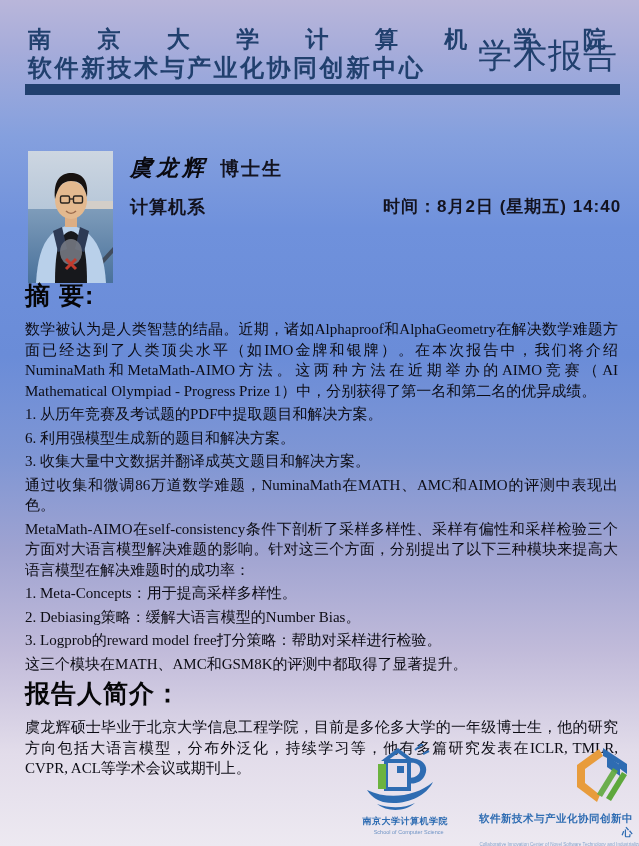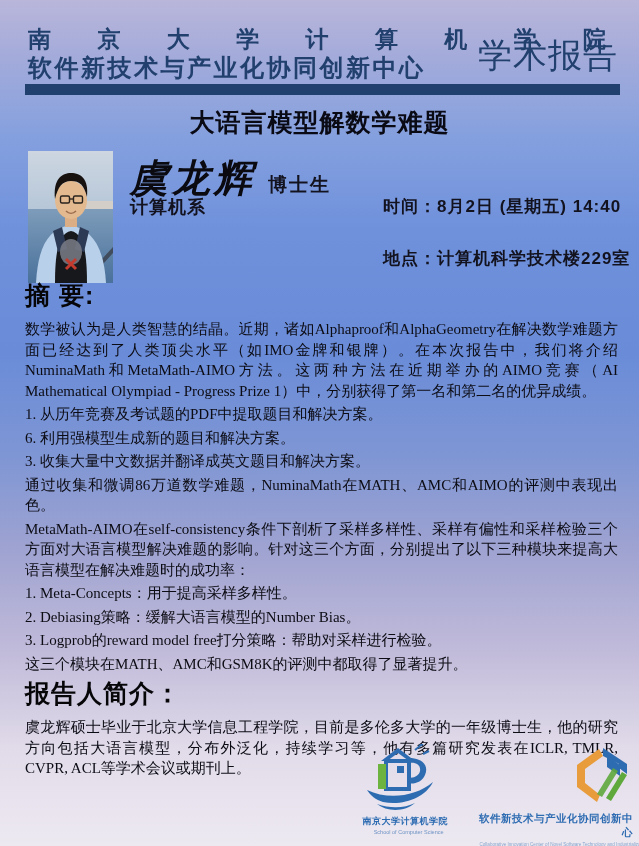--- a/index.html
+++ b/index.html
@@ -38,21 +38,21 @@
     position:absolute;left:0;top:106px;width:639px;text-align:center;
     font-size:25px;font-weight:bold;color:#0a0a14;letter-spacing:1px;
   }
   
   .photo{
     position:absolute;left:28px;top:151px;width:85px;height:132px;overflow:hidden;
   }
   .speaker-name-row{position:absolute;left:130px;top:153px;white-space:nowrap;}
   .speaker-name{
     font-family:"DejaVu Serif",serif;font-weight:bold;font-style:italic;
-    font-size:38px;color:#0a0a10;letter-spacing:4px;
+    font-size:22px;color:#0a0a10;letter-spacing:4px;
   }
   .speaker-degree{
     font-size:19px;font-weight:bold;color:#13131f;margin-left:12px;letter-spacing:2px;
   }
   .info{position:absolute;font-size:18px;font-weight:bold;color:#13131f;white-space:nowrap;letter-spacing:1px;}
   .dept{left:130px;top:195px;}
   .univ{left:130px;top:247px;}
   .time{left:383px;top:195px;font-size:17px;}
   .loc{left:383px;top:247px;font-size:17px;}
   
@@ -80,21 +80,20 @@
 </head>
 <body>
 
 <div class="poster">
 
   <div class="hdr-line1">南 京 大 学 计 算 机 学 院</div>
   <div class="hdr-line2">软件新技术与产业化协同创新中心</div>
   <div class="hdr-badge">学术报告</div>
   <div class="hdr-bar"></div>
 
-  <div class="talk-title">大语言模型解数学难题</div>
 
   <div class="photo">
     <svg width="85" height="132" viewBox="0 0 85 132" xmlns="http://www.w3.org/2000/svg">
       <defs>
         <linearGradient id="sky" x1="0" y1="0" x2="0" y2="1">
           <stop offset="0" stop-color="#cdd6e1"></stop>
             <stop offset="1" stop-color="#b5c6d8"></stop>
         </linearGradient>
         <linearGradient id="water" x1="0" y1="0" x2="0" y2="1">
           <stop offset="0" stop-color="#7e9cba"></stop>
@@ -119,21 +118,20 @@
       <path d="M41.5,48 L45.5,48" stroke="#2a241f" stroke-width="1.4"></path>
       <path d="M38,60 C41,63 45,63 48,60" stroke="#9a6a4c" stroke-width="1.5" fill="none"></path>
     </svg>
   </div>
 
   <div class="speaker-name-row">
     <span class="speaker-name">虞龙辉</span><span class="speaker-degree">博士生</span>
   </div>
   <div class="info dept">计算机系</div>
   <div class="info time">时间：8月2日 (星期五) 14:40</div>
-  <div class="info loc">地点：计算机科学技术楼229室</div>
 
   <div class="content">
     <div class="sec-heading">摘 要:</div>
     <p>数学被认为是人类智慧的结晶。近期，诸如Alphaproof和AlphaGeometry在解决数学难题方面已经达到了人类顶尖水平（如IMO金牌和银牌）。在本次报告中，我们将介绍NuminaMath和MetaMath-AIMO方法。这两种方法在近期举办的AIMO竞赛（AI Mathematical Olympiad - Progress Prize 1）中，分别获得了第一名和第二名的优异成绩。</p>
     <p>1. 从历年竞赛及考试题的PDF中提取题目和解决方案。</p>
     <p>6. 利用强模型生成新的题目和解决方案。</p>
     <p>3. 收集大量中文数据并翻译成英文题目和解决方案。</p>
     <p>通过收集和微调86万道数学难题，NuminaMath在MATH、AMC和AIMO的评测中表现出色。</p>
     <p>MetaMath-AIMO在self-consistency条件下剖析了采样多样性、采样有偏性和采样检验三个方面对大语言模型解决难题的影响。针对这三个方面，分别提出了以下三种模块来提高大语言模型在解决难题时的成功率：</p>
     <p>1. Meta-Concepts：用于提高采样多样性。</p>

